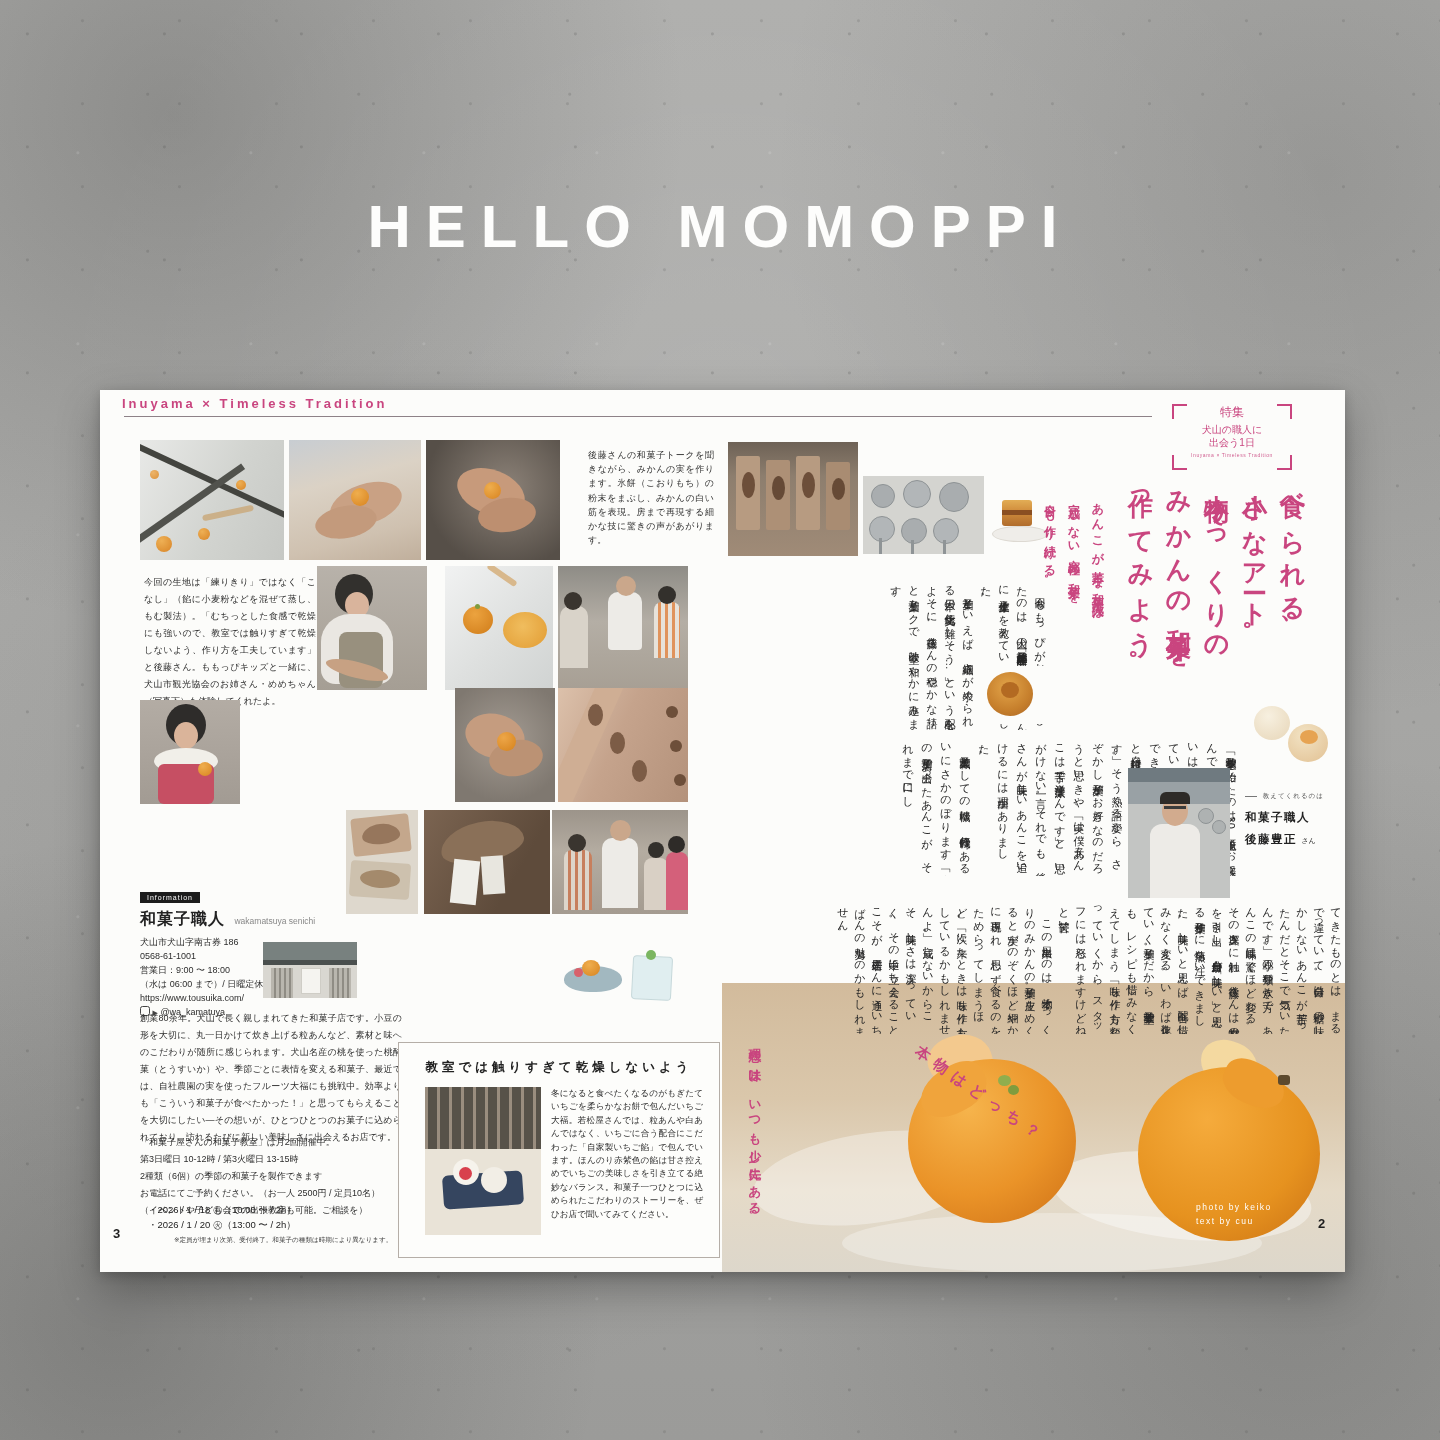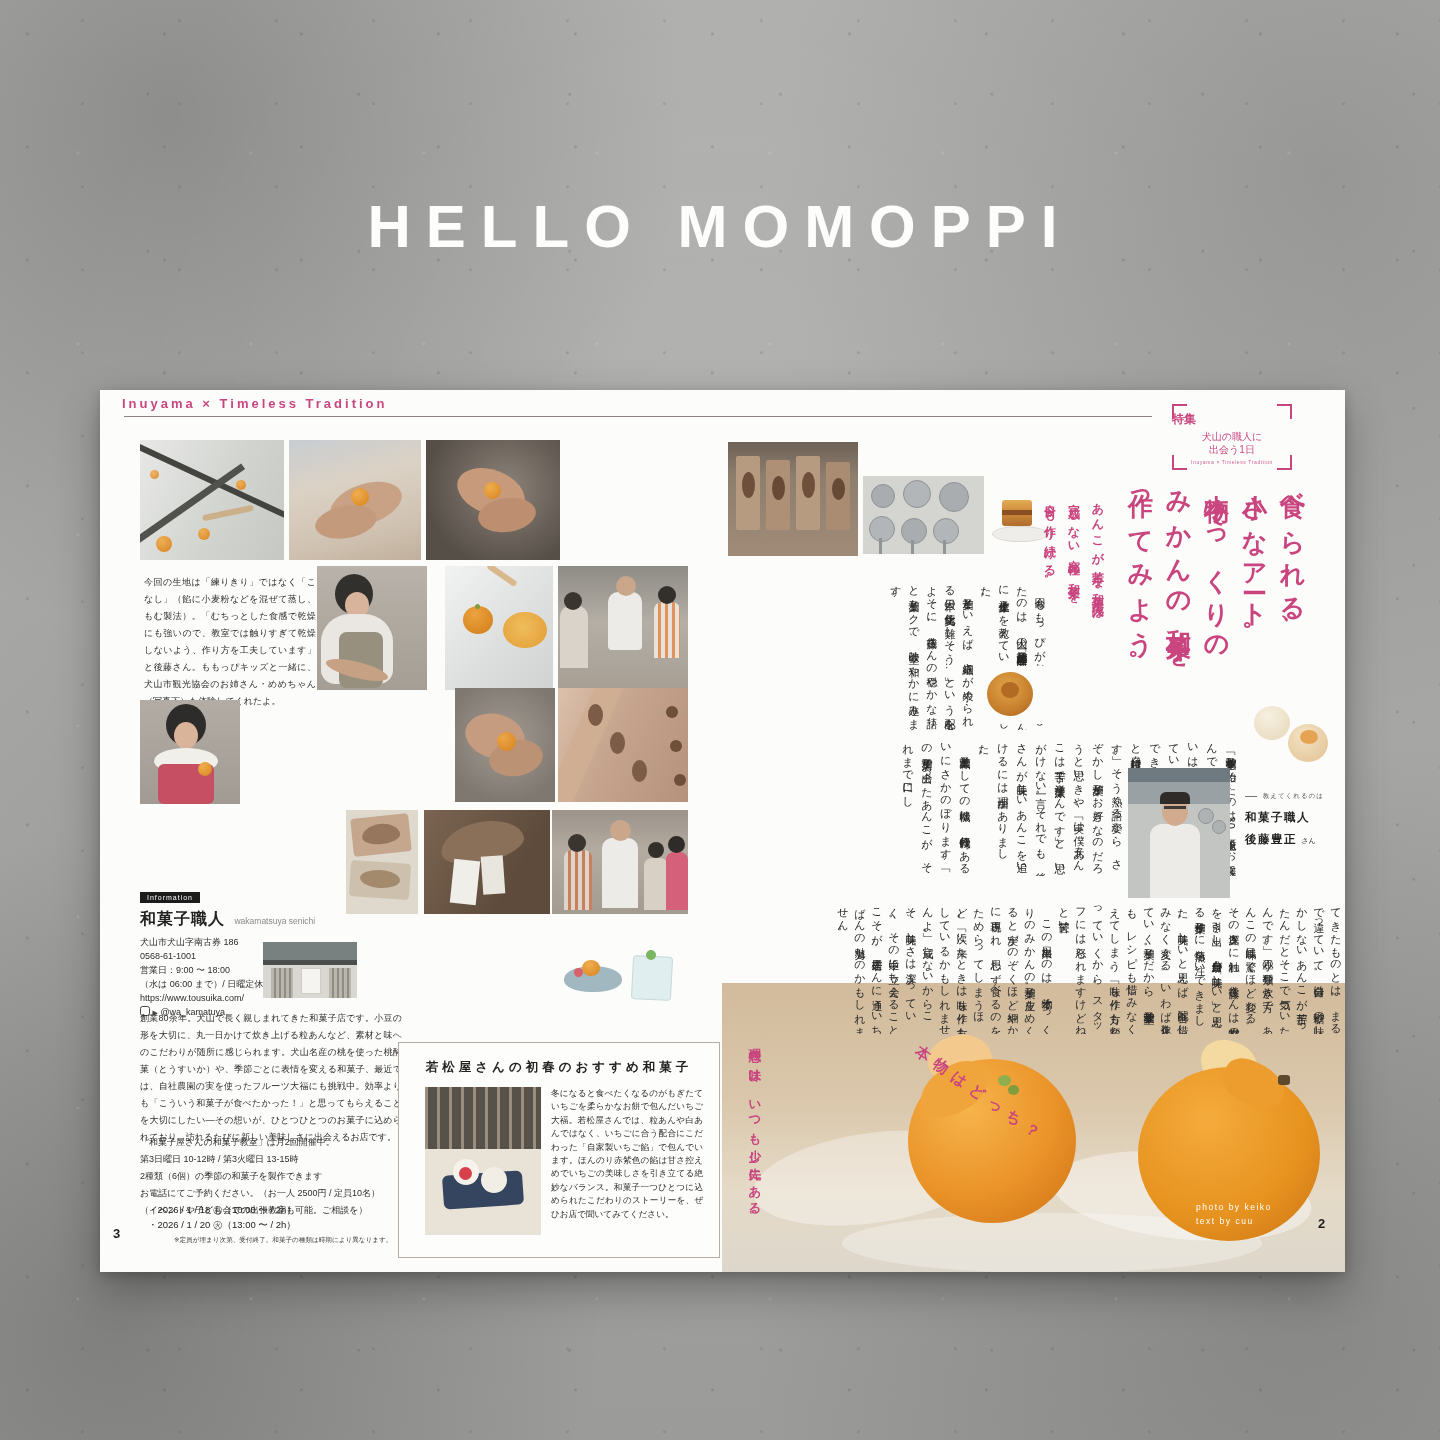--- a/index.html
+++ b/index.html
@@ -65,20 +65,21 @@
       <span class="shape" style="left:40px;top:44px;width:74px;height:40px;background:#c9a184;border-radius:50%;transform:rotate(-18deg);"></span>
       <span class="shape" style="left:26px;top:66px;width:62px;height:32px;background:#c39a7c;border-radius:50%;transform:rotate(-10deg);"></span>
       <span class="ball" style="left:62px;top:48px;width:18px;height:18px;background:radial-gradient(circle at 35% 30%,#efae4e,#d8831f);"></span>
     </div>
     <div class="ph" style="left:326px;top:50px;width:134px;height:120px;background:radial-gradient(circle at 60% 40%,#8c8278,#564f48 75%);">
       <span class="shape" style="left:30px;top:30px;width:70px;height:44px;background:#c79a7b;border-radius:50%;transform:rotate(20deg);"></span>
       <span class="shape" style="left:52px;top:58px;width:58px;height:34px;background:#bd8f70;border-radius:50%;transform:rotate(-8deg);"></span>
       <span class="ball" style="left:58px;top:42px;width:17px;height:17px;background:radial-gradient(circle at 35% 30%,#efae4e,#d8831f);"></span>
     </div>
 
+    <div class="a cap9" style="left:488px;top:58px;width:126px;">後藤さんの和菓子トークを聞きながら、みかんの実を作ります。氷餅（こおりもち）の粉末をまぶし、みかんの白い筋を表現。房まで再現する細かな技に驚きの声があがります。</div>
 
     <div class="a body9" style="left:44px;top:184px;width:172px;">今回の生地は「練りきり」ではなく「こなし」（餡に小麦粉などを混ぜて蒸し、もむ製法）。「むちっとした食感で乾燥にも強いので、教室では触りすぎて乾燥しないよう、作り方を工夫しています」と後藤さん。ももっぴキッズと一緒に、犬山市観光協会のお姉さん・めめちゃん（写真下）も体験してくれたよ。</div>
     <div class="ph" style="left:217px;top:176px;width:110px;height:124px;background:linear-gradient(180deg,#b8b2aa,#a59e94);">
       <span class="ball" style="left:18px;top:8px;width:38px;height:40px;background:#32302d;"></span>
       <span class="ball" style="left:28px;top:26px;width:24px;height:26px;background:#d9b49c;"></span>
       <span class="shape" style="left:4px;top:48px;width:72px;height:70px;background:#eae7e2;border-radius:40% 40% 20% 20%;"></span>
       <span class="shape" style="left:22px;top:66px;width:44px;height:56px;background:#98907e;border-radius:8px;"></span>
       <span class="shape" style="left:8px;top:96px;width:64px;height:16px;background:#c7a183;border-radius:50%;transform:rotate(14deg);"></span>
     </div>
     <div class="ph" style="left:345px;top:176px;width:108px;height:124px;background:linear-gradient(135deg,#f1f2f2,#dee0df 55%,#d0d3d2);">
@@ -176,21 +177,21 @@
 
     <div class="ph" style="left:460px;top:558px;width:120px;height:54px;background:#fcfcfa;">
       <span class="shape" style="left:4px;top:18px;width:58px;height:26px;background:#a2b8c0;border-radius:50% 50% 45% 45%;"></span>
       <span class="ball" style="left:22px;top:12px;width:18px;height:16px;background:radial-gradient(circle at 40% 30%,#efae4e,#d8831f);"></span>
       <span class="ball" style="left:14px;top:20px;width:9px;height:9px;background:#d8616b;"></span>
       <span class="shape" style="left:72px;top:8px;width:38px;height:42px;background:#e0eef0;border:1px solid #c6d8da;border-radius:4px;transform:rotate(3deg);"></span>
       <span class="ball" style="left:86px;top:2px;width:10px;height:10px;background:#7bb661;"></span>
     </div>
 
     <div class="a" style="left:298px;top:652px;width:320px;height:214px;border:1px solid #b5aea7;background:#fdfdfb;">
-      <div class="a" style="left:0;right:0;top:16px;text-align:center;font-size:12.5px;letter-spacing:4px;color:#222;font-weight:600;">若松屋さんの初春のおすすめ和菓子</div>
+      <div class="a" style="left:0;right:0;top:16px;text-align:center;font-size:12.5px;letter-spacing:4px;color:#222;font-weight:600;">教室では触りすぎて乾燥しないよう</div>
       <div class="ph" style="left:26px;top:44px;width:116px;height:148px;background:linear-gradient(180deg,#575249 0%,#575249 42%,#e9e3d7 42%);">
         <span class="shape" style="left:0;top:0;width:116px;height:62px;background:repeating-linear-gradient(90deg,rgba(220,200,180,.5) 0 3px,transparent 3px 12px);"></span>
         <span class="shape" style="left:18px;top:86px;width:80px;height:34px;background:#35455f;border-radius:6px;transform:rotate(-4deg);"></span>
         <span class="ball" style="left:28px;top:72px;width:26px;height:26px;background:#f6f3ec;"></span>
         <span class="ball" style="left:56px;top:80px;width:26px;height:26px;background:#f2eee6;"></span>
         <span class="ball" style="left:34px;top:80px;width:13px;height:13px;background:#d8404d;"></span>
       </div>
       <div class="a" style="left:152px;top:44px;width:152px;font-size:8.6px;line-height:1.56;color:#2d2d2d;text-align:justify;">冬になると食べたくなるのがもぎたていちごを柔らかなお餅で包んだいちご大福。若松屋さんでは、粒あんや白あんではなく、いちごに合う配合にこだわった「自家製いちご餡」で包んでいます。ほんのり赤紫色の餡は甘さ控えめでいちごの美味しさを引き立てる絶妙なバランス。和菓子一つひとつに込められたこだわりのストーリーを、ぜひお店で聞いてみてください。</div>
     </div>
 
@@ -223,21 +224,21 @@
 
     <div class="a v pre pink" style="left:938px;top:104px;height:210px;font-size:12px;font-weight:700;letter-spacing:3px;line-height:24px;">あんこが苦手な和菓子職人は
 完成しない究極の和菓子を
 今日も作り続ける。</div>
 
     <div class="a" style="left:1072px;top:14px;width:120px;height:66px;">
       <span class="corner c-tl"></span>
       <span class="corner c-tr"></span>
       <span class="corner c-bl"></span>
       <span class="corner c-br"></span>
-      <div style="margin-top:7px;font-size:12px;font-weight:700;" class="pink">特集</div>
+      <div style="text-align:center;font-size:12px;font-weight:400;" class="pink">特集</div>
       <div class="pre pink" style="text-align:center;font-size:10px;line-height:13px;margin-top:2px;">犬山の職人に
 出会う1日</div>
       <div class="pink" style="text-align:center;font-size:5px;letter-spacing:.6px;margin-top:3px;opacity:.85;">Inuyama × Timeless Tradition</div>
     </div>
 
     <div class="a v pre pink" style="left:1022px;top:84px;height:252px;font-size:25px;font-weight:700;letter-spacing:5px;line-height:38px;">食べられる、
 小さなアート。
 本物そっくりの
 みかんの和菓子を
 作ってみよう。</div>

